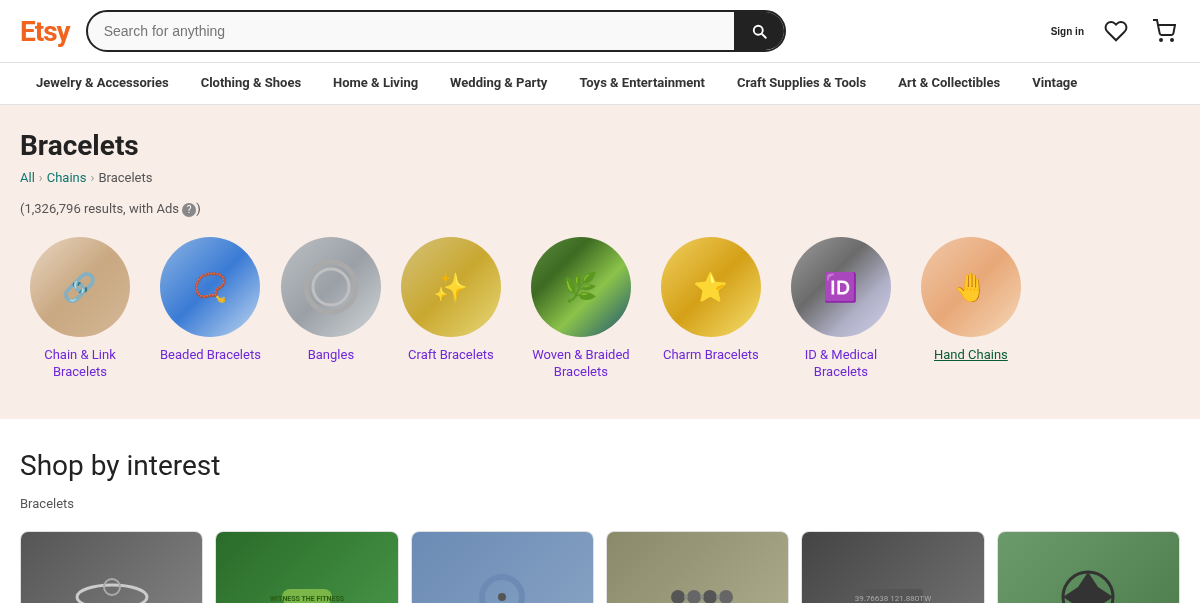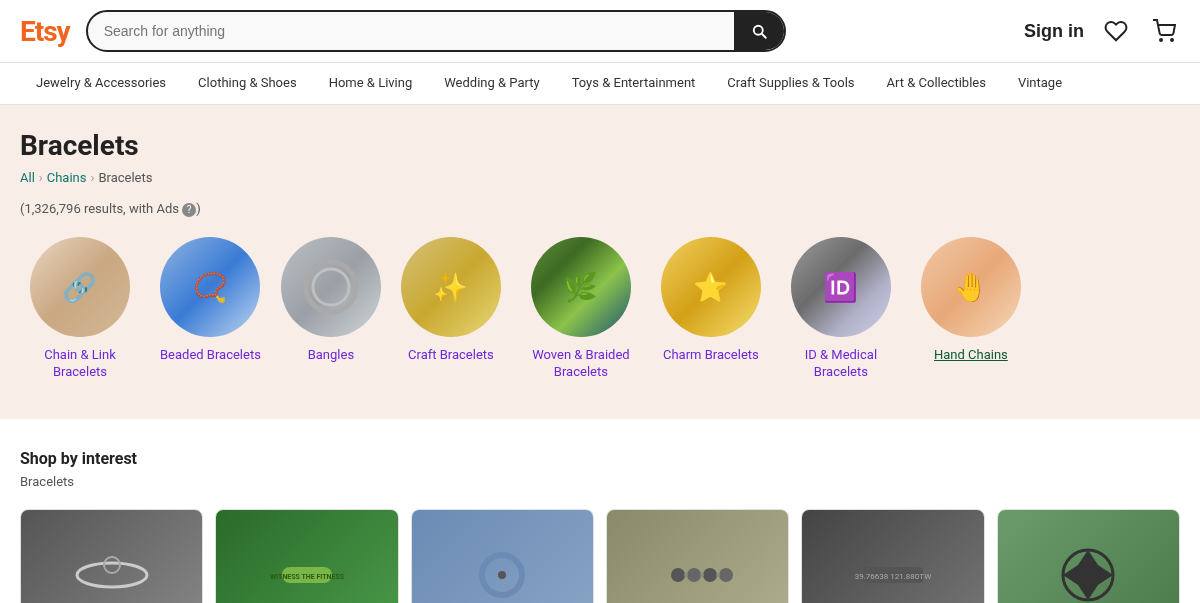--- a/index.html
+++ b/index.html
@@ -55,21 +55,21 @@
       height: 18px;
       fill: #fff;
     }
     .header-actions {
       display: flex;
       align-items: center;
       gap: 16px;
       margin-left: auto;
     }
     .sign-in-btn {
-      font-size: 18px;
+      font-size: 10px;
       font-weight: 600;
       color: #222;
       background: none;
       border: none;
       cursor: pointer;
       white-space: nowrap;
     }
     .icon-btn {
       background: none;
       border: none;
@@ -88,20 +88,21 @@
       gap: 0;
       overflow-x: auto;
     }
     .nav-item {
       padding: 12px 16px;
       font-size: 13px;
       color: #333;
       cursor: pointer;
       white-space: nowrap;
       border-bottom: 2px solid transparent;
+      font-weight: bold;
     }
 
     
     .hero {
       background-color: #f9ede8;
       padding: 24px 20px 30px;
     }
     .hero-title {
       font-size: 28px;
       font-weight: bold;
@@ -169,23 +170,23 @@
     .cat-woven { background: linear-gradient(135deg, #5c8a3c 0%, #3d6b22 30%, #8bc34a 60%, #1a5276 100%); }
     .cat-charm { background: linear-gradient(135deg, #f0d060 0%, #d4a017 50%, #f5e070 100%); }
     .cat-id { background: linear-gradient(135deg, #9b9b9b 0%, #6b6b6b 40%, #b0b0c8 70%, #d0d0e8 100%); }
     .cat-hand { background: linear-gradient(135deg, #f0c8a8 0%, #e8a878 50%, #f5d8b8 100%); }
 
     
     .shop-section {
       padding: 30px 20px;
     }
     .shop-section-title {
-      font-size: 16px;
-      font-weight: bold;
-      margin-bottom: 6px;
+      font-size: 28px;
+      font-weight: normal;
+      margin-bottom: 14px;
     }
     .shop-section-sub {
       font-size: 13px;
       color: #555;
       margin-bottom: 20px;
     }
     .interest-grid {
       display: grid;
       grid-template-columns: repeat(6, 1fr);
       gap: 12px;

